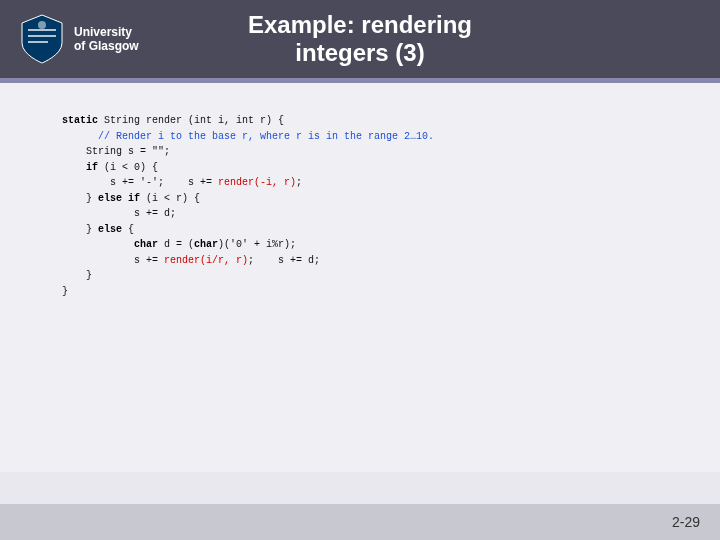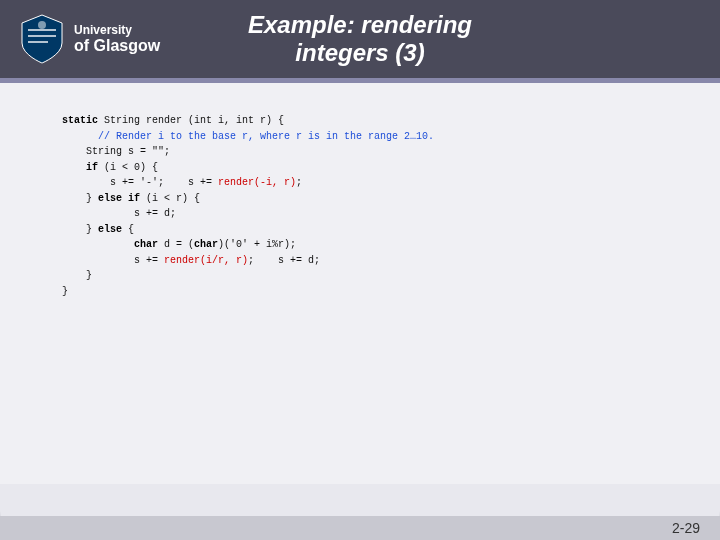--- a/index.html
+++ b/index.html
@@ -42,21 +42,20 @@
       width: 44px;
       height: 52px;
       flex-shrink: 0;
     }
 
     .header-title {
       flex: 1;
       color: #ffffff;
       font-size: 24px;
       font-weight: bold;
-      font-style: italic;
       text-align: center;
       padding-right: 180px;
     }
 
     
     .accent-bar {
       height: 5px;
       background: #8888aa;
       flex-shrink: 0;
     }
@@ -110,21 +109,21 @@
       color: #cc0000;
     }
 
     .code-block .comment {
       color: #1d4ed8;
       margin-left: 36px;
     }
 
     
     .footer {
-      height: 24px;
+      height: 36px;
       background: #c8c8d0;
       display: flex;
       align-items: center;
       justify-content: flex-end;
       padding-right: 20px;
       flex-shrink: 0;
       margin-top: 32px;
     }
 
     .slide-number {
@@ -142,21 +141,21 @@
 
       <svg class="logo-shield" viewBox="0 0 44 52" xmlns="http://www.w3.org/2000/svg">
         <path d="M22 2 L42 10 L42 30 C42 42 22 50 22 50 C22 50 2 42 2 30 L2 10 Z" fill="#003865" stroke="#ffffff" stroke-width="1"></path>
         <rect x="8" y="16" width="28" height="2" fill="#ffffff" opacity="0.7"></rect>
         <rect x="8" y="22" width="28" height="2" fill="#ffffff" opacity="0.7"></rect>
         <rect x="8" y="28" width="20" height="2" fill="#ffffff" opacity="0.7"></rect>
         <circle cx="22" cy="12" r="4" fill="#ffffff" opacity="0.5"></circle>
       </svg>
       <div>
         <div style="color:#fff;font-size:12px;font-weight:bold;">University</div>
-        <div style="color:#fff;font-size:16px;font-weight:bold;">of Glasgow</div>
+        <div style="color:#fff;font-size:12px;font-weight:bold;">of Glasgow</div>
       </div>
     </div>
     <div class="header-title">Example:  rendering integers (3)</div>
   </div>
 
   <div class="accent-bar"></div>
 
   <div class="content">
 
 

